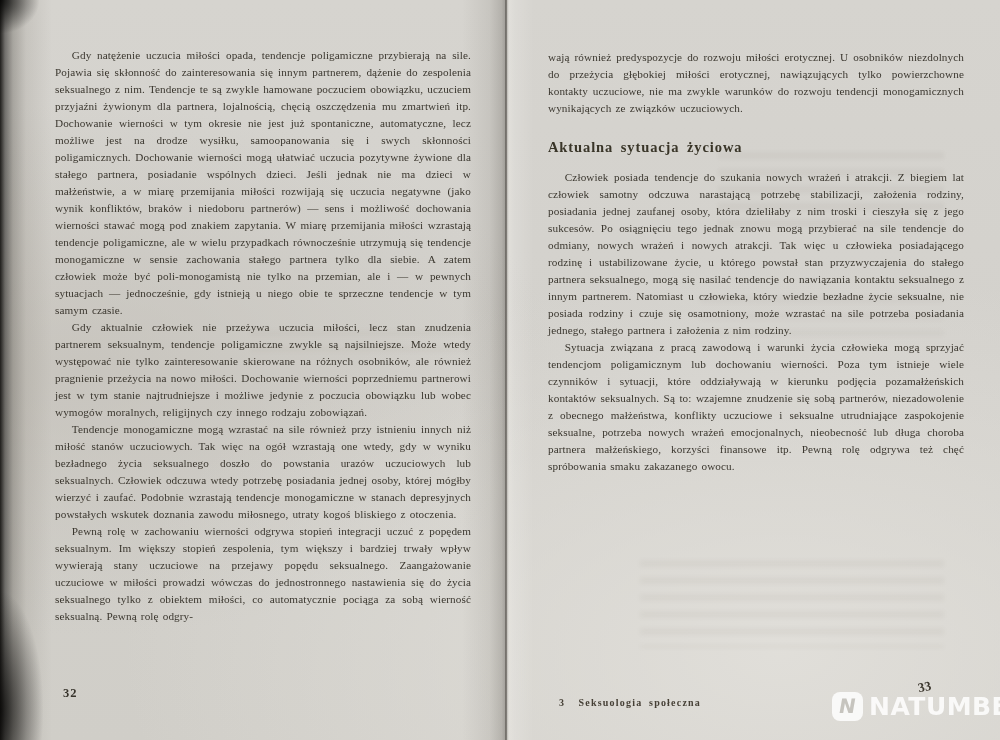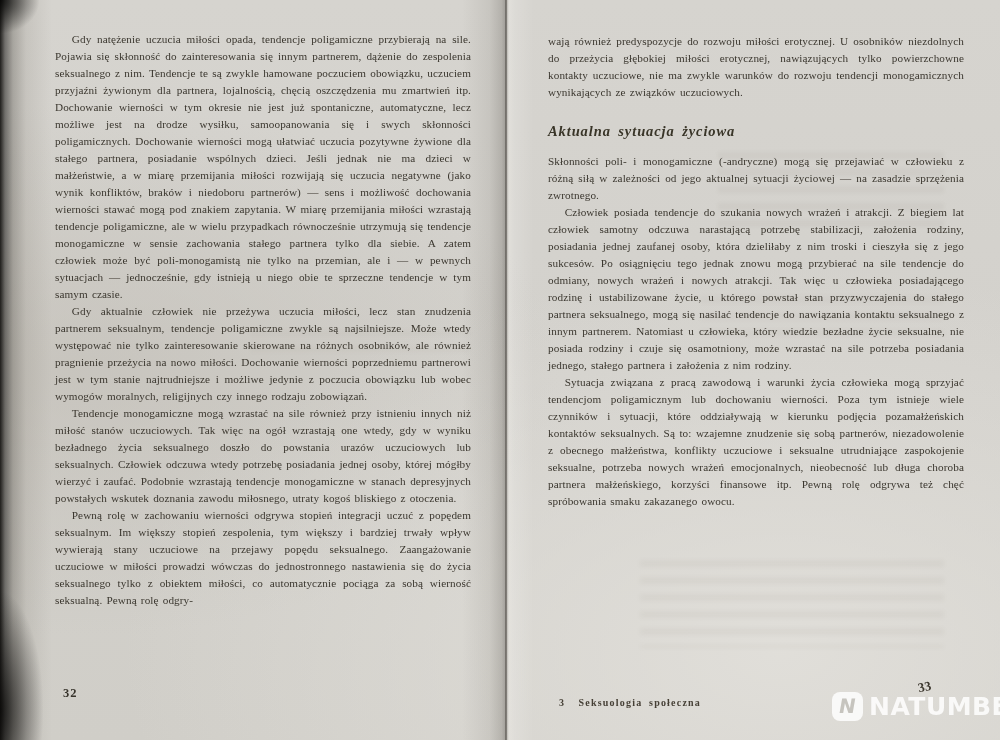--- a/index.html
+++ b/index.html
@@ -48,38 +48,38 @@
   }
   .page {
     position: absolute; top: 0; bottom: 0;
   }
   .page.left  { left: 12px;  width: 458px; }
   .page.right { left: 554px; width: 446px; }
 
   .text-col {
     position: absolute;
     color: #3a362e;
+    margin-top: 16px;
   }
   .col-left  { left: 55px;  top: 31px; width: 416px; }
   .col-right { left: 548px; top: 33px; width: 416px; }
 
   .para {
     margin: 0;
     text-align: justify;
     font: 11.2px/17px "Liberation Serif", "DejaVu Serif", serif;
     color: #3a362e;
     word-spacing: 1.2px;
     letter-spacing: 0.1px;
   }
   .para.indent { text-indent: 1.5em; }
 
   .heading {
     margin: 21px 0 13px 0;
     font-family: "Liberation Serif", "DejaVu Serif", serif;
-    font-style: italic;
     font-weight: 700;
     font-size: 14.5px;
     line-height: 18px;
     letter-spacing: 0.9px;
     word-spacing: 3px;
     color: #393528;
   }
 
   .pageno-left {
     position: absolute; left: 63px; top: 685px;
@@ -162,21 +162,20 @@
   <div class="text-col col-left">
       <p class="para indent">Gdy natężenie uczucia miłości opada, tendencje poligamiczne przybierają na sile. Pojawia się skłonność do zainteresowania się innym partnerem, dążenie do zespolenia seksualnego z nim. Tendencje te są zwykle hamowane poczuciem obowiązku, uczuciem przyjaźni żywionym dla partnera, lojalnością, chęcią oszczędzenia mu zmartwień itp. Dochowanie wierności w tym okresie nie jest już spontaniczne, automatyczne, lecz możliwe jest na drodze wysiłku, samoopanowania się i swych skłonności poligamicznych. Dochowanie wierności mogą ułatwiać uczucia pozytywne żywione dla stałego partnera, posiadanie wspólnych dzieci. Jeśli jednak nie ma dzieci w małżeństwie, a w miarę przemijania miłości rozwijają się uczucia negatywne (jako wynik konfliktów, braków i niedoboru partnerów) — sens i możliwość dochowania wierności stawać mogą pod znakiem zapytania. W miarę przemijania miłości wzrastają tendencje poligamiczne, ale w wielu przypadkach równocześnie utrzymują się tendencje monogamiczne w sensie zachowania stałego partnera tylko dla siebie. A zatem człowiek może być poli-monogamistą nie tylko na przemian, ale i — w pewnych sytuacjach — jednocześnie, gdy istnieją u niego obie te sprzeczne tendencje w tym samym czasie.</p>
       <p class="para indent">Gdy aktualnie człowiek nie przeżywa uczucia miłości, lecz stan znudzenia partnerem seksualnym, tendencje poligamiczne zwykle są najsilniejsze. Może wtedy występować nie tylko zainteresowanie skierowane na różnych osobników, ale również pragnienie przeżycia na nowo miłości. Dochowanie wierności poprzedniemu partnerowi jest w tym stanie najtrudniejsze i możliwe jedynie z poczucia obowiązku lub wobec wymogów moralnych, religijnych czy innego rodzaju zobowiązań.</p>
       <p class="para indent">Tendencje monogamiczne mogą wzrastać na sile również przy istnieniu innych niż miłość stanów uczuciowych. Tak więc na ogół wzrastają one wtedy, gdy w wyniku bezładnego życia seksualnego doszło do powstania urazów uczuciowych lub seksualnych. Człowiek odczuwa wtedy potrzebę posiadania jednej osoby, której mógłby wierzyć i zaufać. Podobnie wzrastają tendencje monogamiczne w stanach depresyjnych powstałych wskutek doznania zawodu miłosnego, utraty kogoś bliskiego z otoczenia.</p>
       <p class="para indent">Pewną rolę w zachowaniu wierności odgrywa stopień integracji uczuć z popędem seksualnym. Im większy stopień zespolenia, tym większy i bardziej trwały wpływ wywierają stany uczuciowe na przejawy popędu seksualnego. Zaangażowanie uczuciowe w miłości prowadzi wówczas do jednostronnego nastawienia się do życia seksualnego tylko z obiektem miłości, co automatycznie pociąga za sobą wierność seksualną. Pewną rolę odgry-</p>
     </div>
 
   <div class="text-col col-right">
       <p class="para">wają również predyspozycje do rozwoju miłości erotycznej. U osobników niezdolnych do przeżycia głębokiej miłości erotycznej, nawiązujących tylko powierzchowne kontakty uczuciowe, nie ma zwykle warunków do rozwoju tendencji monogamicznych wynikających ze związków uczuciowych.</p>
       <h3 class="heading">Aktualna sytuacja życiowa</h3>
-      <p class="para">Skłonności poli- i monogamiczne (-andryczne) mogą się przejawiać w człowieku z różną siłą w zależności od jego aktualnej sytuacji życiowej — na zasadzie sprzężenia zwrotnego.</p>
       <p class="para indent">Człowiek posiada tendencje do szukania nowych wrażeń i atrakcji. Z biegiem lat człowiek samotny odczuwa narastającą potrzebę stabilizacji, założenia rodziny, posiadania jednej zaufanej osoby, która dzieliłaby z nim troski i cieszyła się z jego sukcesów. Po osiągnięciu tego jednak znowu mogą przybierać na sile tendencje do odmiany, nowych wrażeń i nowych atrakcji. Tak więc u człowieka posiadającego rodzinę i ustabilizowane życie, u którego powstał stan przyzwyczajenia do stałego partnera seksualnego, mogą się nasilać tendencje do nawiązania kontaktu seksualnego z innym partnerem. Natomiast u człowieka, który wiedzie bezładne życie seksualne, nie posiada rodziny i czuje się osamotniony, może wzrastać na sile potrzeba posiadania jednego, stałego partnera i założenia z nim rodziny.</p>
       <p class="para indent">Sytuacja związana z pracą zawodową i warunki życia człowieka mogą sprzyjać tendencjom poligamicznym lub dochowaniu wierności. Poza tym istnieje wiele czynników i sytuacji, które oddziaływają w kierunku podjęcia pozamałżeńskich kontaktów seksualnych. Są to: wzajemne znudzenie się sobą partnerów, niezadowolenie z obecnego małżeństwa, konflikty uczuciowe i seksualne utrudniające zaspokojenie seksualne, potrzeba nowych wrażeń emocjonalnych, nieobecność lub długa choroba partnera małżeńskiego, korzyści finansowe itp. Pewną rolę odgrywa też chęć spróbowania smaku zakazanego owocu.</p>
     </div>
 
   <div class="pageno-left">32</div>
 
   <div class="footer-right">3  Seksuologia społeczna</div>
 
   <div class="pageno-right">33</div>
 

